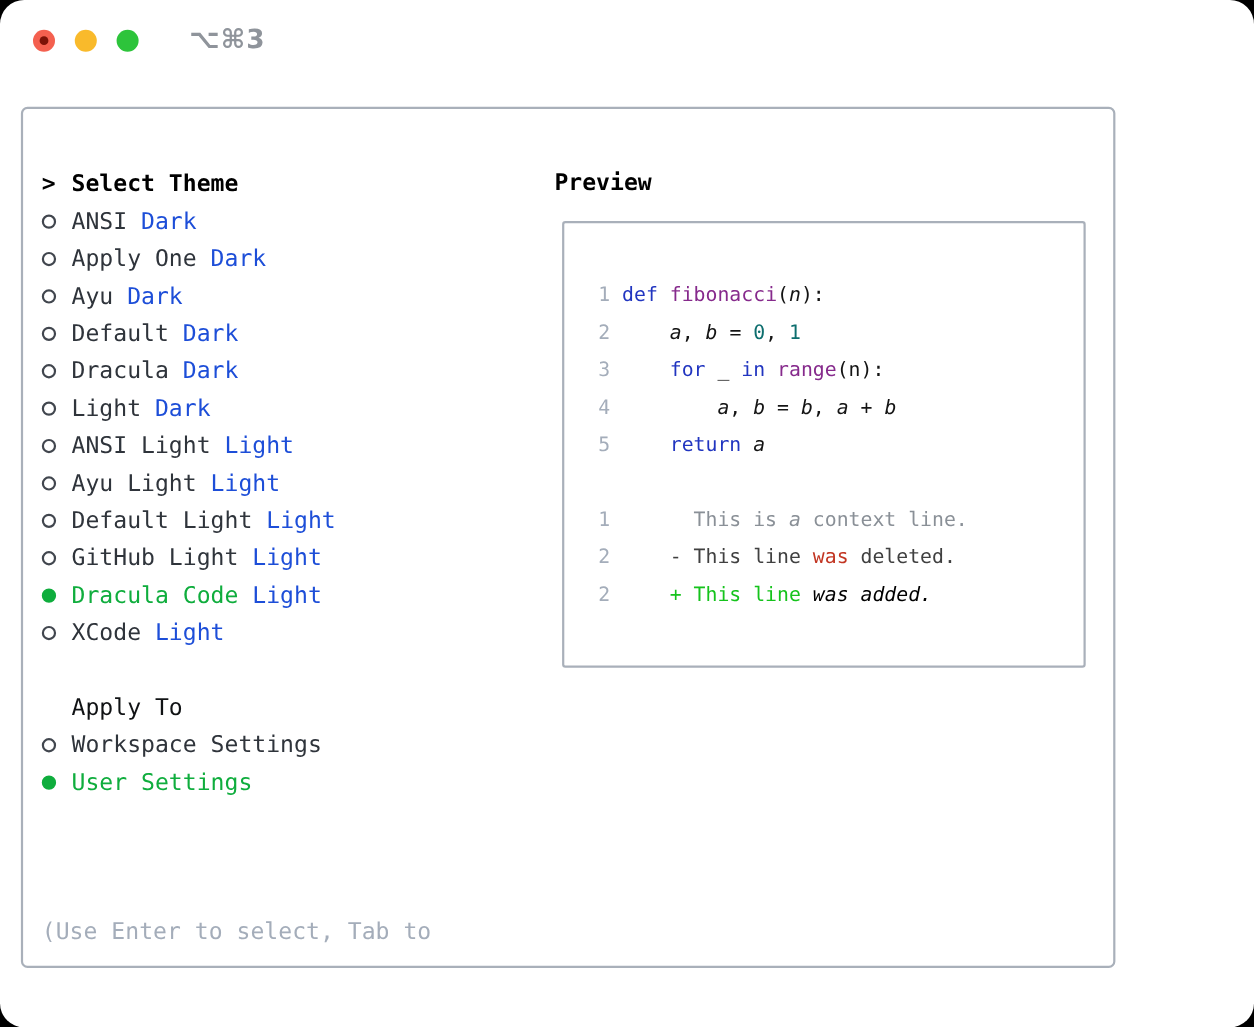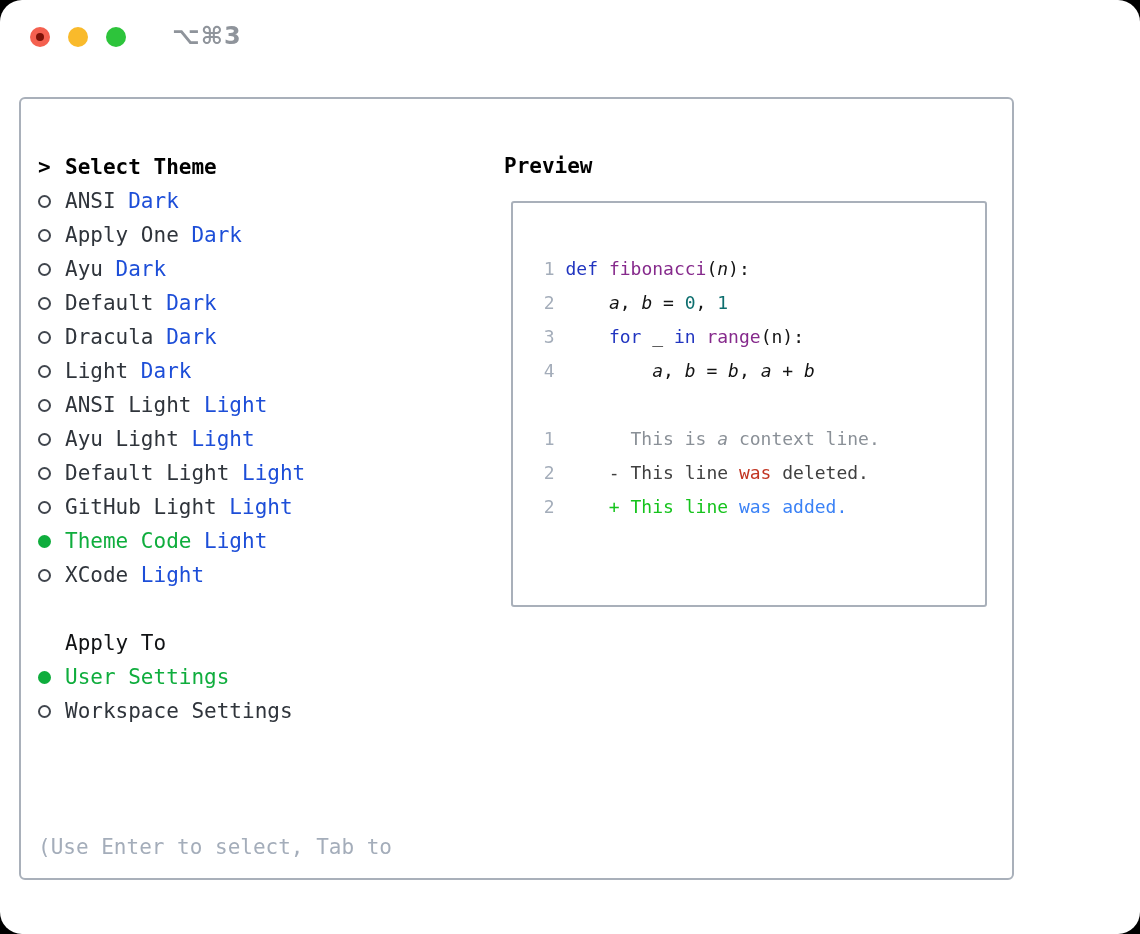--- a/index.html
+++ b/index.html
@@ -54,21 +54,21 @@
   .tok.pl{color:#141414;}
   .tok.kw{color:#2135c0;}
   .tok.fn{color:#862a8c;}
   .tok.nm{color:#0d6e6e;}
   .tok.vr,.tok.pr{color:#141414;font-style:italic;}
   .tok.ctx{color:#8a9097;}
   .tok.ctxi{color:#8a9097;font-style:italic;}
   .tok.del{color:#404040;}
   .tok.deli{color:#c23522;}
   .tok.add{color:#15c31c;margin-top:48px;}
-  .tok.addi{color:#3b82f6;margin-top:32px;}
+  .tok.addi{color:#000000;font-style:italic;margin-top:32px;}
 </style>
 </head>
 <body>
 
 <div class="window">
 
   <div class="titlebar">
     <span class="light red">
         <span class="dot"></span>
       </span>
@@ -89,51 +89,52 @@
           <div class="row"><span class="marker"><span class="circle"></span></span><span class="name">ANSI</span><span class="suffix"> Dark</span></div>
           <div class="row"><span class="marker"><span class="circle"></span></span><span class="name">Apply One</span><span class="suffix"> Dark</span></div>
           <div class="row"><span class="marker"><span class="circle"></span></span><span class="name">Ayu</span><span class="suffix"> Dark</span></div>
           <div class="row"><span class="marker"><span class="circle"></span></span><span class="name">Default</span><span class="suffix"> Dark</span></div>
           <div class="row"><span class="marker"><span class="circle"></span></span><span class="name">Dracula</span><span class="suffix"> Dark</span></div>
           <div class="row"><span class="marker"><span class="circle"></span></span><span class="name">Light</span><span class="suffix"> Dark</span></div>
           <div class="row"><span class="marker"><span class="circle"></span></span><span class="name">ANSI Light</span><span class="suffix"> Light</span></div>
           <div class="row"><span class="marker"><span class="circle"></span></span><span class="name">Ayu Light</span><span class="suffix"> Light</span></div>
           <div class="row"><span class="marker"><span class="circle"></span></span><span class="name">Default Light</span><span class="suffix"> Light</span></div>
           <div class="row"><span class="marker"><span class="circle"></span></span><span class="name">GitHub Light</span><span class="suffix"> Light</span></div>
-          <div class="row"><span class="marker"><span class="circle selected"></span></span><span class="name selected-text">Theme Code</span><span class="suffix"> Light</span></div>
+          <div class="row"><span class="marker"><span class="circle selected"></span></span><span class="name selected-text">Dracula Code</span><span class="suffix"> Light</span></div>
           <div class="row"><span class="marker"><span class="circle"></span></span><span class="name">XCode</span><span class="suffix"> Light</span></div>
         </div>
 
       <div class="row"></div>
 
       <div class="row">
         <span class="marker"></span>
         <span class="apply-label">Apply To</span>
       </div>
 
       <div id="apply-list">
+          <div class="row"><span class="marker"><span class="circle"></span></span><span class="name">Workspace Settings</span></div>
           <div class="row"><span class="marker"><span class="circle selected"></span></span><span class="name selected-text">User Settings</span></div>
-          <div class="row"><span class="marker"><span class="circle"></span></span><span class="name">Workspace Settings</span></div>
         </div>
 
       <div class="row"></div>
 
       <div class="hint">
         <div>(Use Enter to select, Tab to</div>
         <div>change focus)</div>
       </div>
     </div>
 
     <div class="right-col">
       <div class="preview-label">Preview</div>
       <div class="preview-box" id="preview-box">
           <div class="pline"><span class="lineno">1</span><span class="tok pl"> </span><span class="tok kw">def</span><span class="tok pl"> </span><span class="tok fn">fibonacci</span><span class="tok pl">(</span><span class="tok pr">n</span><span class="tok pl">):</span></div>
           <div class="pline"><span class="lineno">2</span><span class="tok pl"> </span><span class="tok pl">    </span><span class="tok vr">a</span><span class="tok pl">, </span><span class="tok vr">b</span><span class="tok pl"> = </span><span class="tok nm">0</span><span class="tok pl">, </span><span class="tok nm">1</span></div>
           <div class="pline"><span class="lineno">3</span><span class="tok pl"> </span><span class="tok pl">    </span><span class="tok kw">for</span><span class="tok pl"> _ </span><span class="tok kw">in</span><span class="tok pl"> </span><span class="tok fn">range</span><span class="tok pl">(n):</span></div>
           <div class="pline"><span class="lineno">4</span><span class="tok pl"> </span><span class="tok pl">        </span><span class="tok vr">a</span><span class="tok pl">, </span><span class="tok vr">b</span><span class="tok pl"> = </span><span class="tok vr">b</span><span class="tok pl">, </span><span class="tok vr">a</span><span class="tok pl"> + </span><span class="tok vr">b</span></div>
+          <div class="pline"><span class="lineno">5</span><span class="tok pl"> </span><span class="tok pl">    </span><span class="tok kw">return</span><span class="tok pl"> </span><span class="tok vr">a</span></div>
           <div class="pline"><span class="lineno"></span><span class="tok pl"> </span></div>
           <div class="pline"><span class="lineno">1</span><span class="tok pl"> </span><span class="tok ctx">      This is </span><span class="tok ctxi">a</span><span class="tok ctx"> context line.</span></div>
           <div class="pline"><span class="lineno">2</span><span class="tok pl"> </span><span class="tok del">    - This line </span><span class="tok deli">was</span><span class="tok del"> deleted.</span></div>
           <div class="pline"><span class="lineno">2</span><span class="tok pl"> </span><span class="tok add">    + This line </span><span class="tok addi">was added.</span></div>
         </div>
     </div>
 
   </div>
 </div>
 

